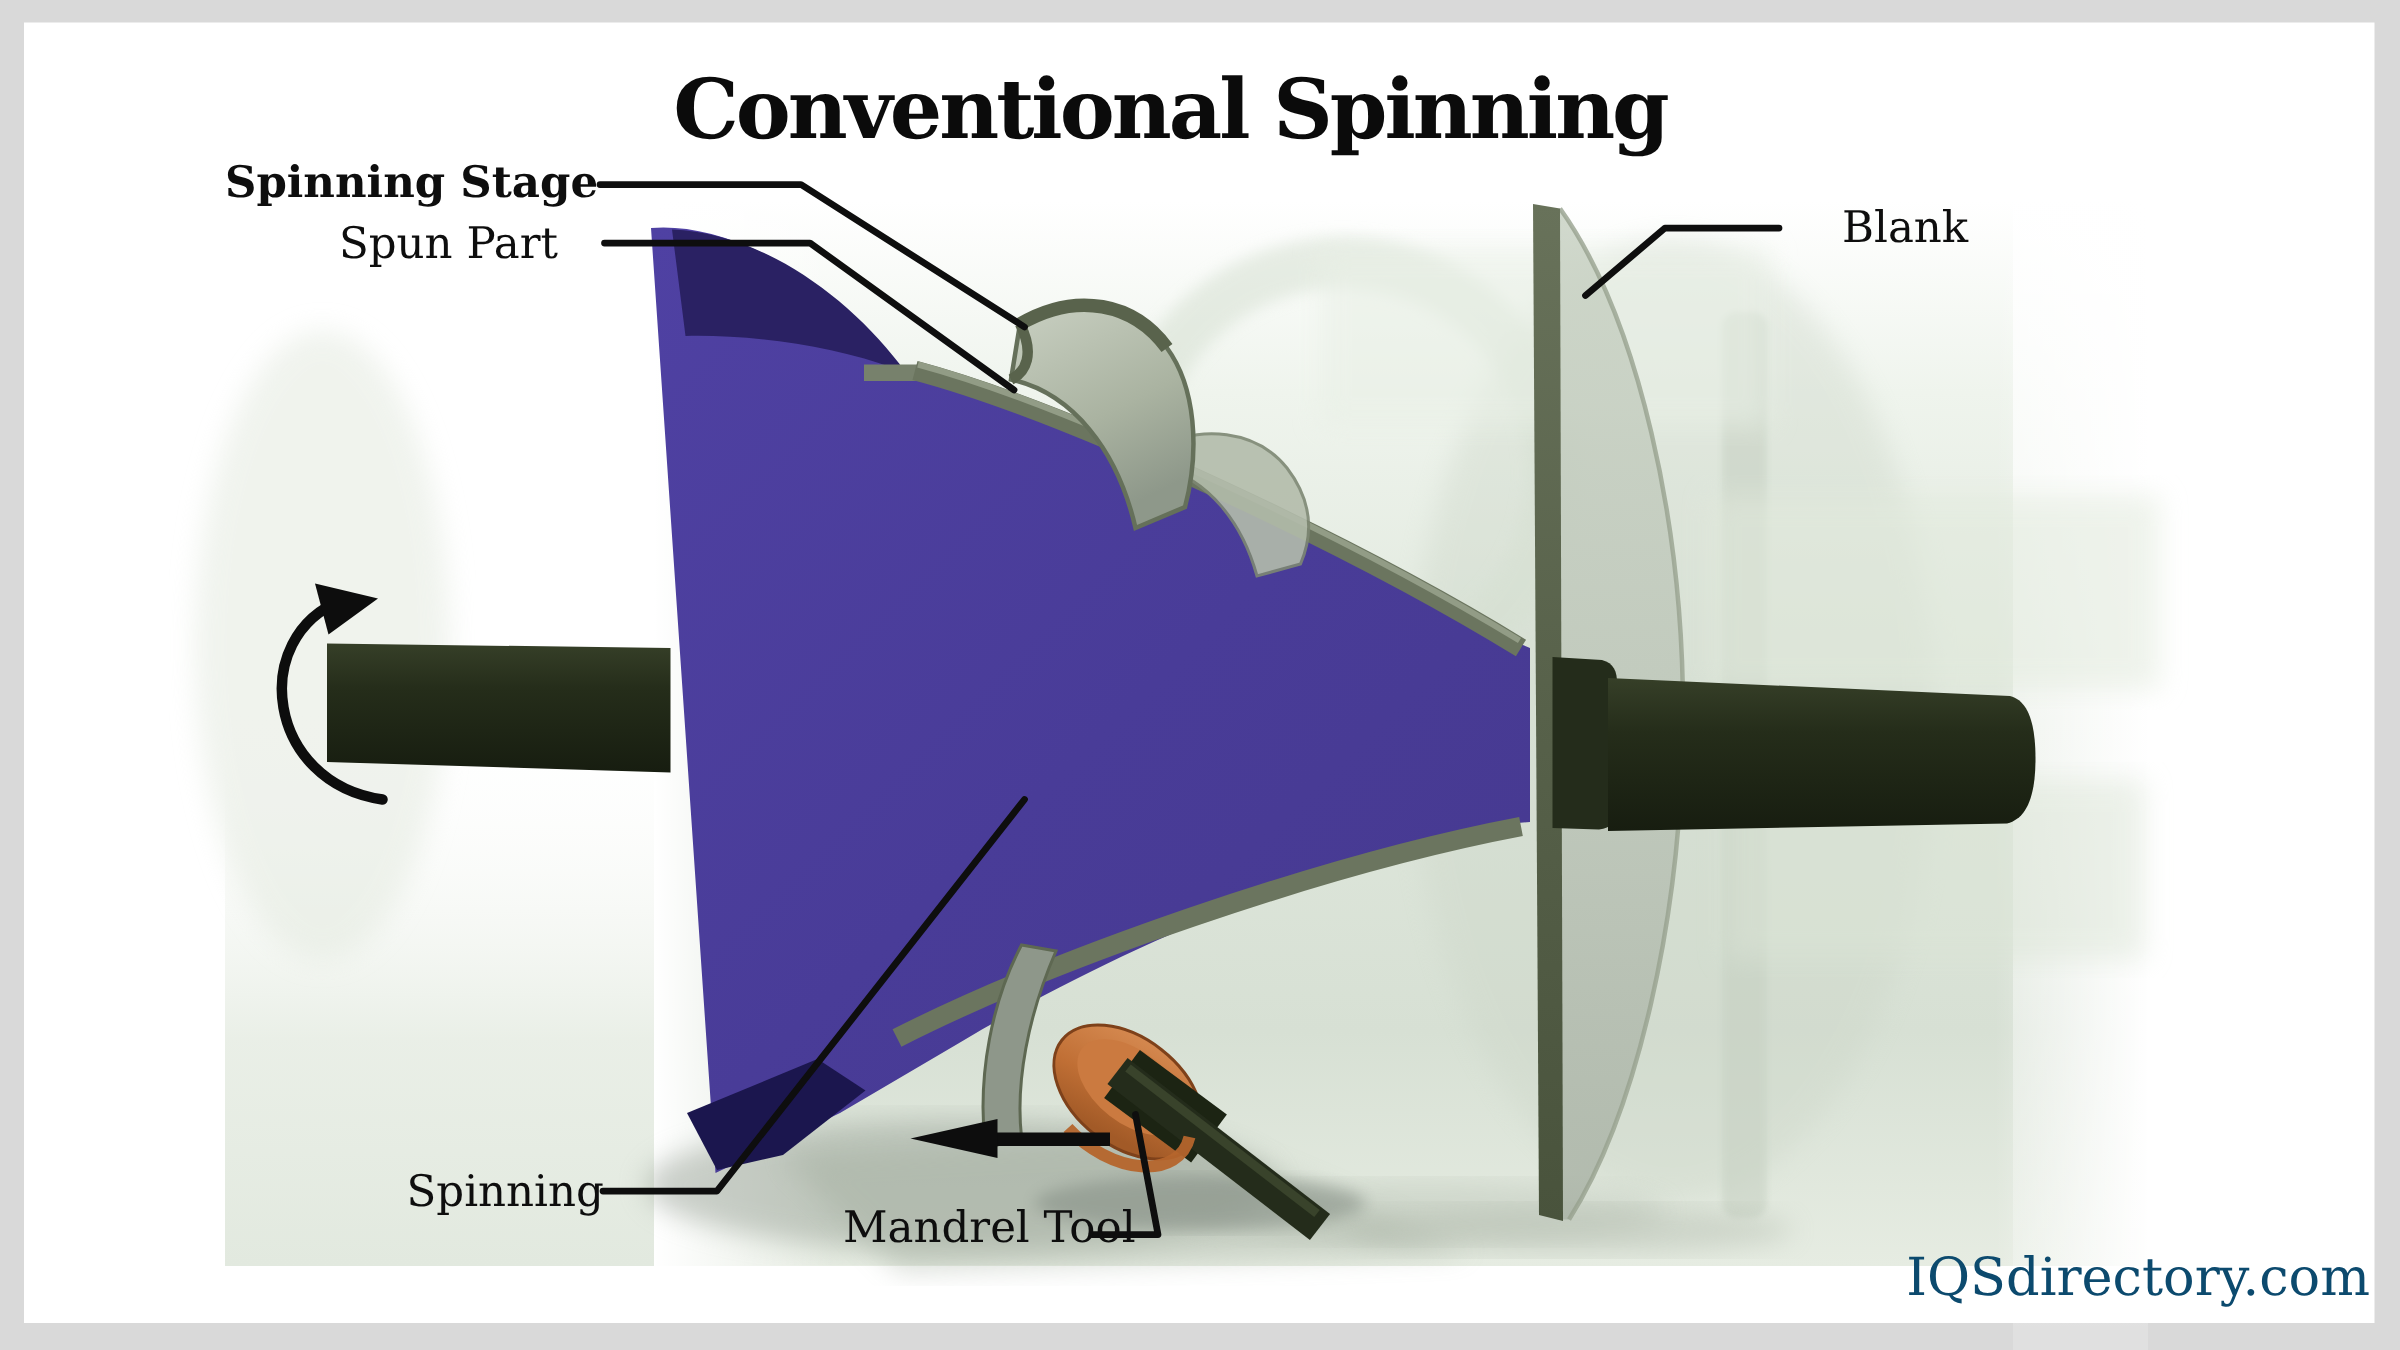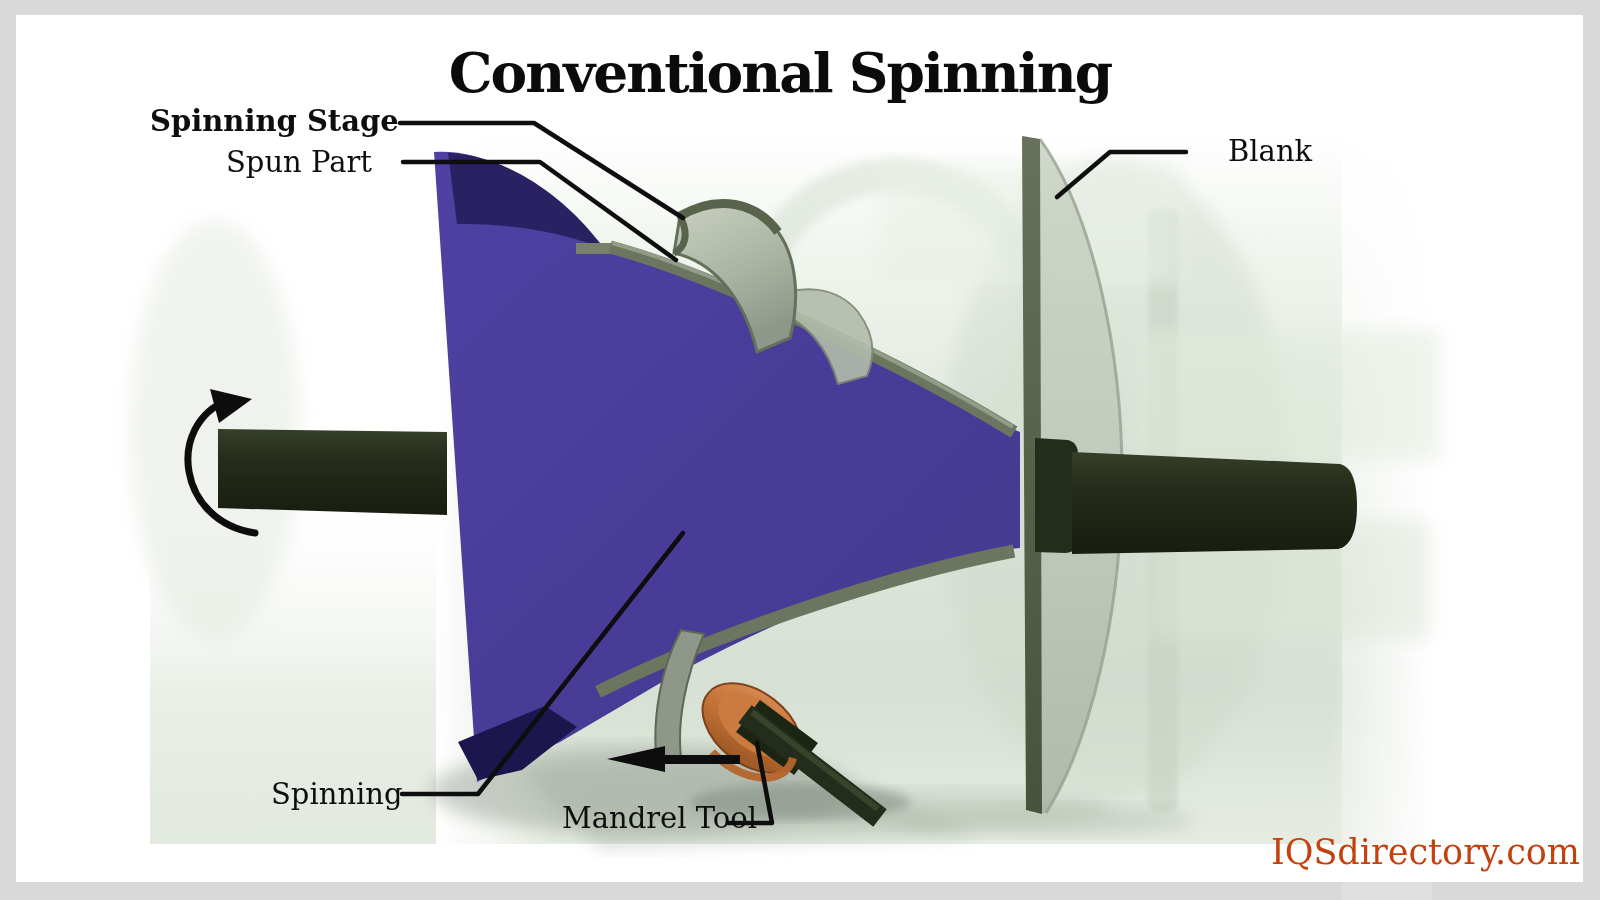--- a/index.html
+++ b/index.html
@@ -2,21 +2,21 @@
 <html><head>
 <meta charset="utf-8">
 <style>
   html,body{margin:0;padding:0;width:1600px;height:900px;background:#d9d9d9;overflow:hidden;
     font-family:"DejaVu Serif","Liberation Serif",serif;}
   #canvas{position:absolute;left:16px;top:15px;width:1567px;height:867px;background:#ffffff;}
   #scene{position:absolute;left:0;top:0;width:1600px;height:900px;z-index:1;}
   .lbl{position:absolute;z-index:2;color:#0e0e0e;font-size:29px;line-height:1.1;white-space:nowrap;}
   #title{position:absolute;left:430px;top:40px;width:700px;text-align:center;z-index:2;
     font-size:55px;font-weight:bold;letter-spacing:-2px;color:#0b0b0b;}
-  #watermark{position:absolute;right:20px;top:832px;z-index:2;font-size:35px;color:#c2410c;}
+  #watermark{position:absolute;right:20px;top:832px;z-index:2;font-size:35px;color:#0c4a6e;}
   .ralign{text-align:right;width:240px;}
 </style>
 </head>
 <body>
 
 <div id="canvas"></div>
 
 <svg id="scene" viewBox="0 0 1600 900" xmlns="http://www.w3.org/2000/svg">
   <defs>
     <linearGradient id="bgGrad" x1="0" y1="0" x2="0" y2="1">

